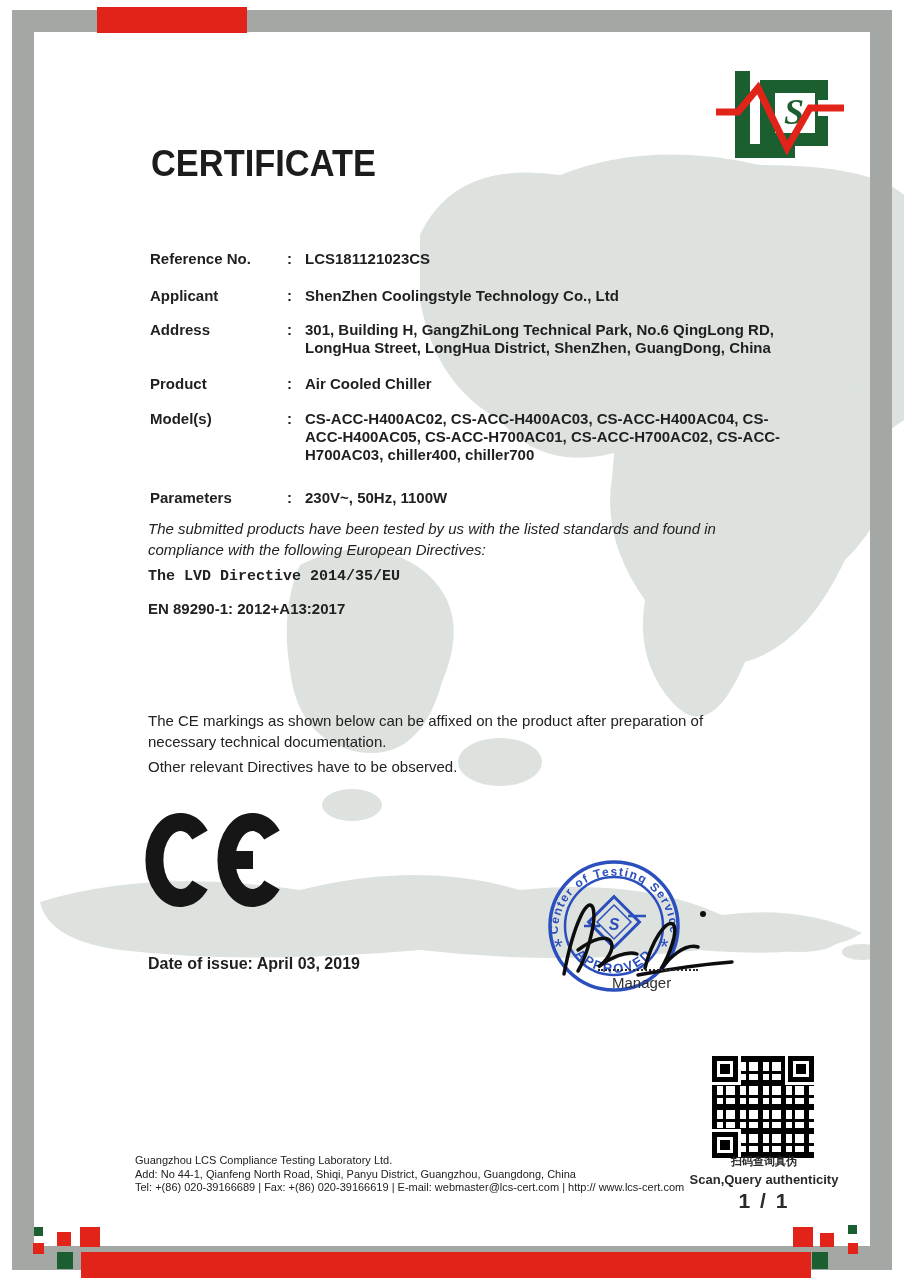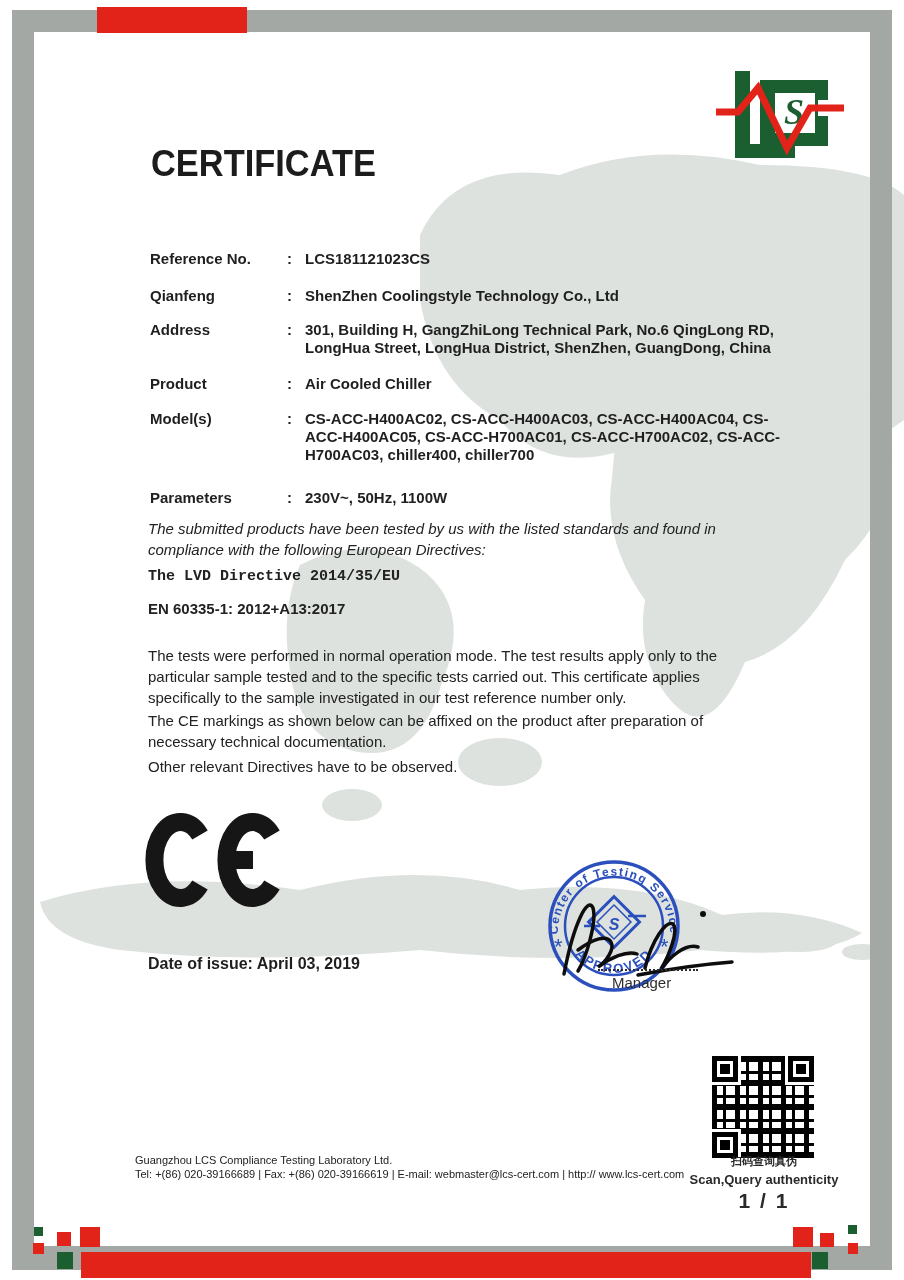--- a/index.html
+++ b/index.html
@@ -108,21 +108,21 @@
     </svg>
 
     <div class="title">CERTIFICATE</div>
 
     <div class="row" style="top:250px;">
       <span class="lbl">Reference No.</span>
       <span class="col">:</span>
       <span class="val">LCS181121023CS</span>
     </div>
     <div class="row" style="top:287px;">
-      <span class="lbl">Qianfeng</span>
+      <span class="lbl">Applicant</span>
       <span class="col">:</span>
       <span class="val">ShenZhen Coolingstyle Technology Co., Ltd</span>
     </div>
     <div class="row" style="top:321px;">
       <span class="lbl">Address</span>
       <span class="col">:</span>
       <span class="val">301, Building H, GangZhiLong Technical Park, No.6 QingLong RD, LongHua Street, LongHua District, ShenZhen, GuangDong, China</span>
     </div>
     <div class="row" style="top:375px;">
       <span class="lbl">Product</span>
@@ -135,22 +135,21 @@
       <span class="val">CS-ACC-H400AC02, CS-ACC-H400AC03, CS-ACC-H400AC04, CS-ACC-H400AC05, CS-ACC-H700AC01, CS-ACC-H700AC02, CS-ACC-H700AC03, chiller400, chiller700</span>
     </div>
     <div class="row" style="top:489px;">
       <span class="lbl">Parameters</span>
       <span class="col">:</span>
       <span class="val">230V~, 50Hz, 1100W</span>
     </div>
 
     <div class="para" style="top:518px;font-style:italic;">The submitted products have been tested by us with the listed standards and found in compliance with the following European Directives:</div>
     <div class="para b" style="top:566px;font-family:Liberation Mono, monospace;">The LVD Directive 2014/35/EU</div>
-    <div class="para b" style="top:598px;">EN 60335-1: 2012+A13:2017</div>
-    <div class="para" style="top:645px;">The tests were performed in normal operation mode. The test results apply only to the particular sample tested and to the specific tests carried out. This certificate applies specifically to the sample investigated in our test reference number only.</div>
+    <div class="para b" style="top:598px;">EN 89290-1: 2012+A13:2017</div>
     <div class="para" style="top:710px;">The CE markings as shown below can be affixed on the product after preparation of necessary technical documentation.</div>
     <div class="para" style="top:756px;">Other relevant Directives have to be observed.</div>
 
     <svg class="ce" width="150" height="100" viewBox="0 0 150 100">
       <g fill="none" stroke="#161616" stroke-width="18">
         <path d="M 60 25 A 26 38 0 1 0 60 75"></path>
         <path d="M 132 25 A 26 38 0 1 0 132 75"></path>
         <path d="M 83 50 L 113 50"></path>
       </g>
     </svg>
@@ -205,17 +204,18 @@
       <div class="finder bl">
           <i></i>
         </div>
     </div>
     <div class="qr-cap cap-zh">扫码查询真伪</div>
     <div class="qr-cap cap-en">Scan,Query authenticity</div>
     <div class="qr-cap page-num">1 / 1</div>
 
     <div class="footer">
       <div>Guangzhou LCS Compliance Testing Laboratory Ltd.</div>
+      <div>Add: No 44-1, Qianfeng North Road, Shiqi, Panyu District, Guangzhou, Guangdong, China</div>
       <div>Tel: +(86) 020-39166689  |  Fax: +(86) 020-39166619   |  E-mail: webmaster@lcs-cert.com  |  http:// www.lcs-cert.com</div>
     </div>
 
   </div>
 </div>
 
 </body></html>

